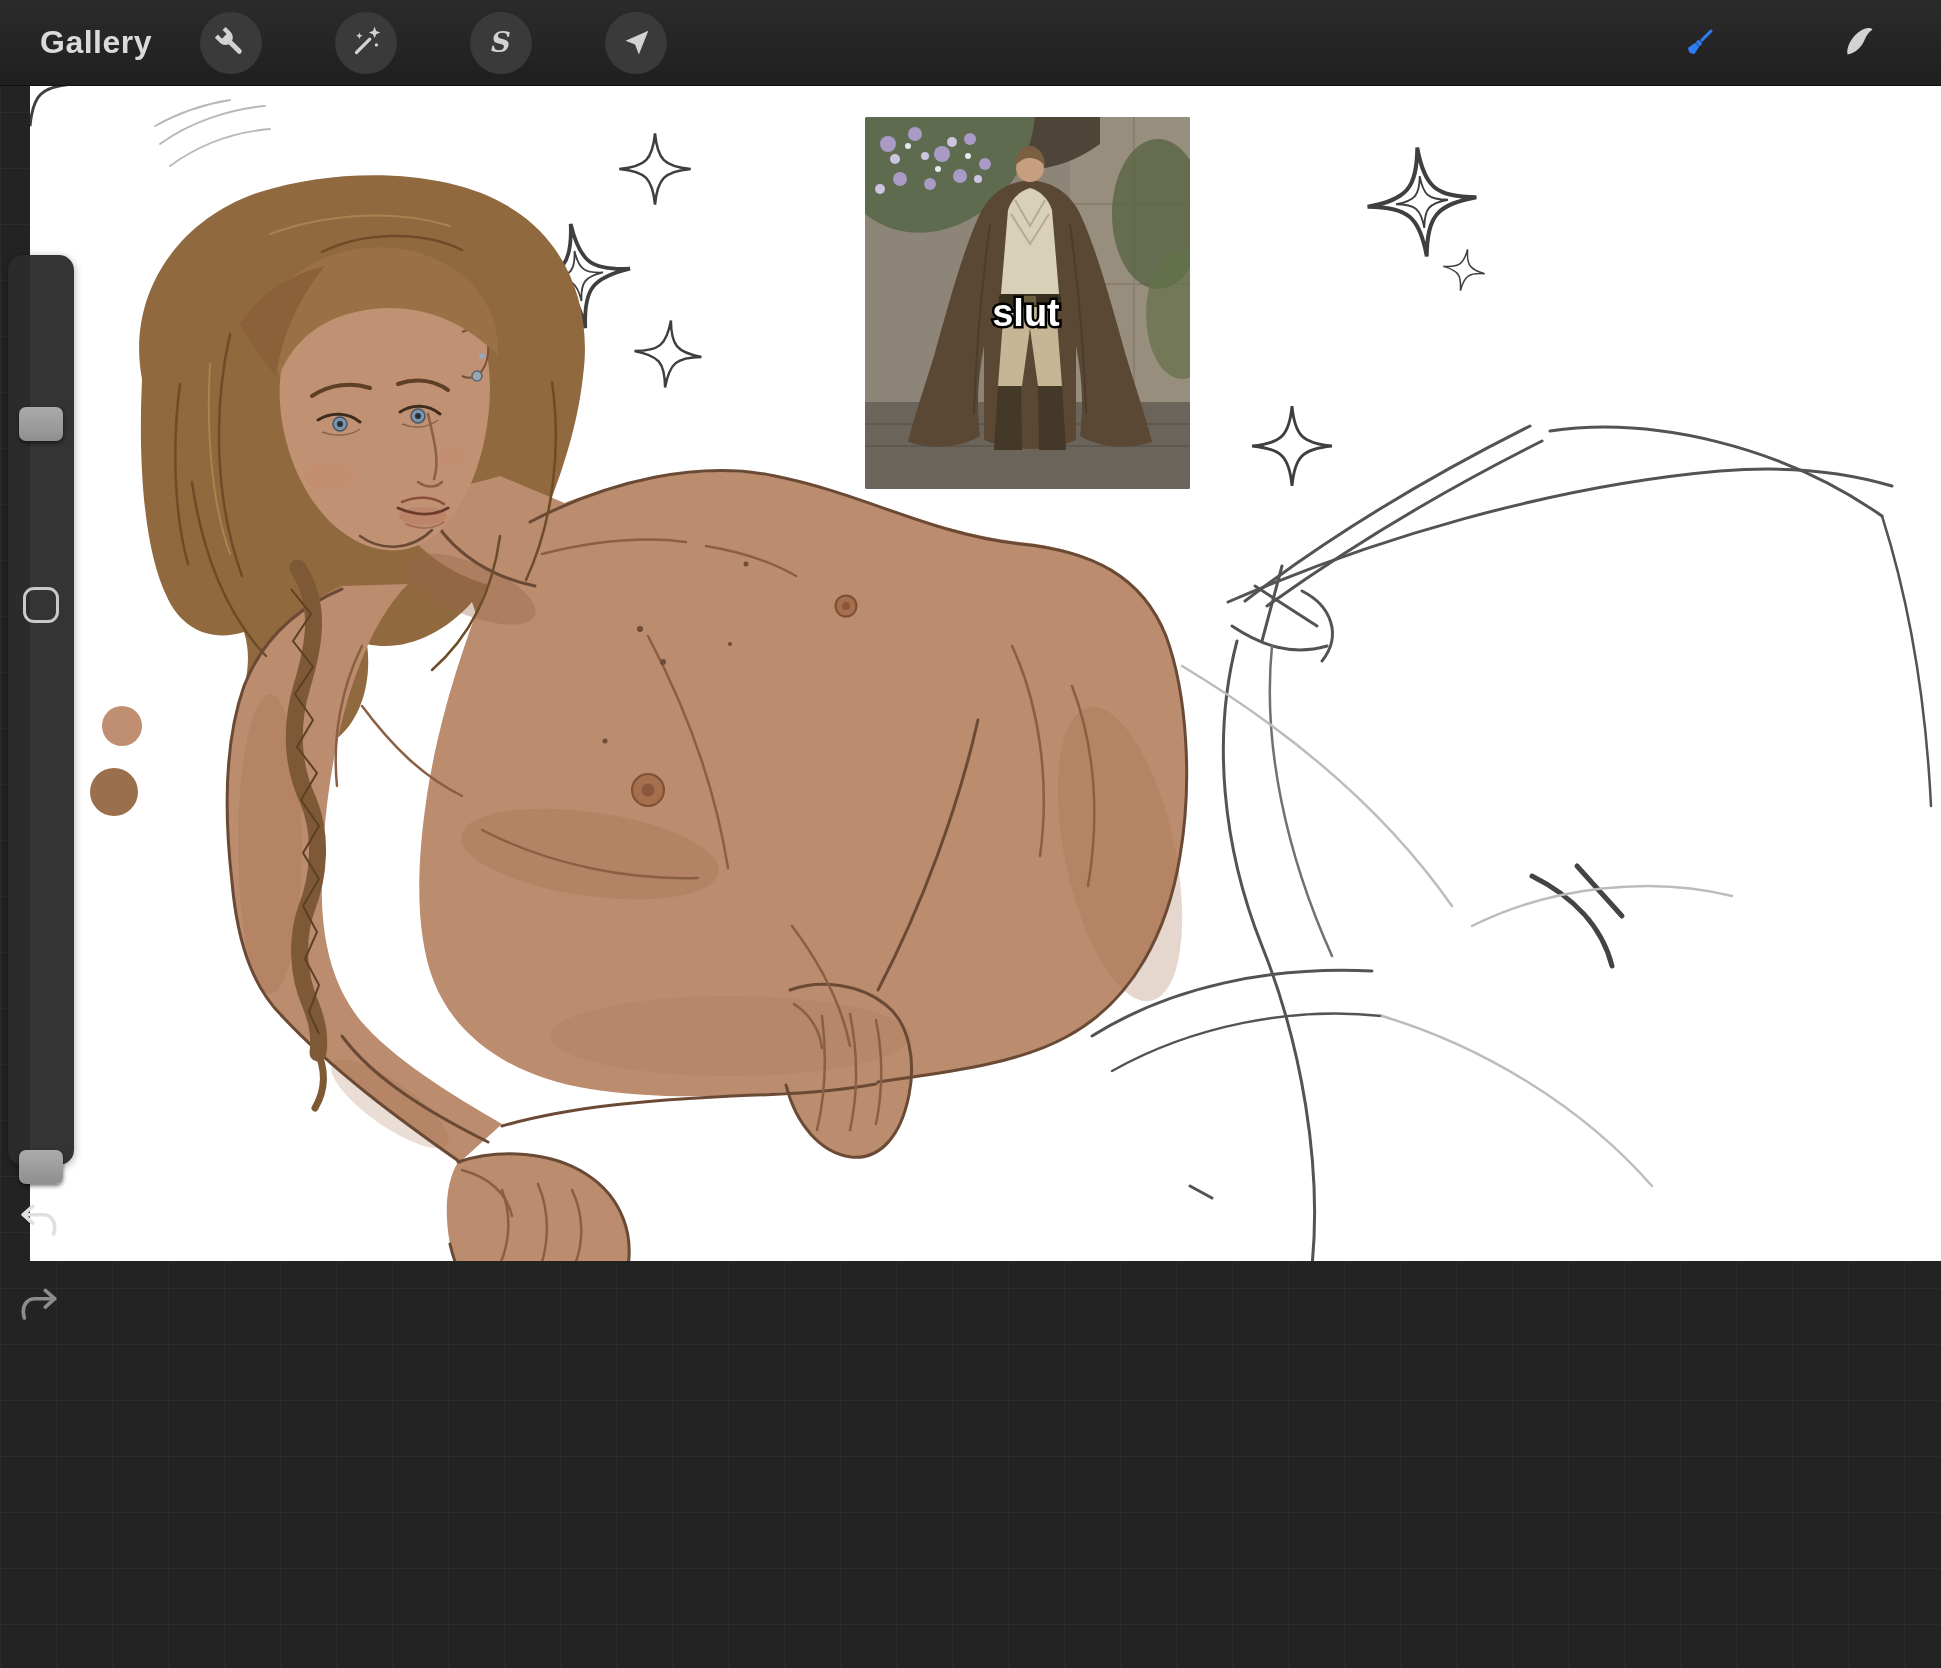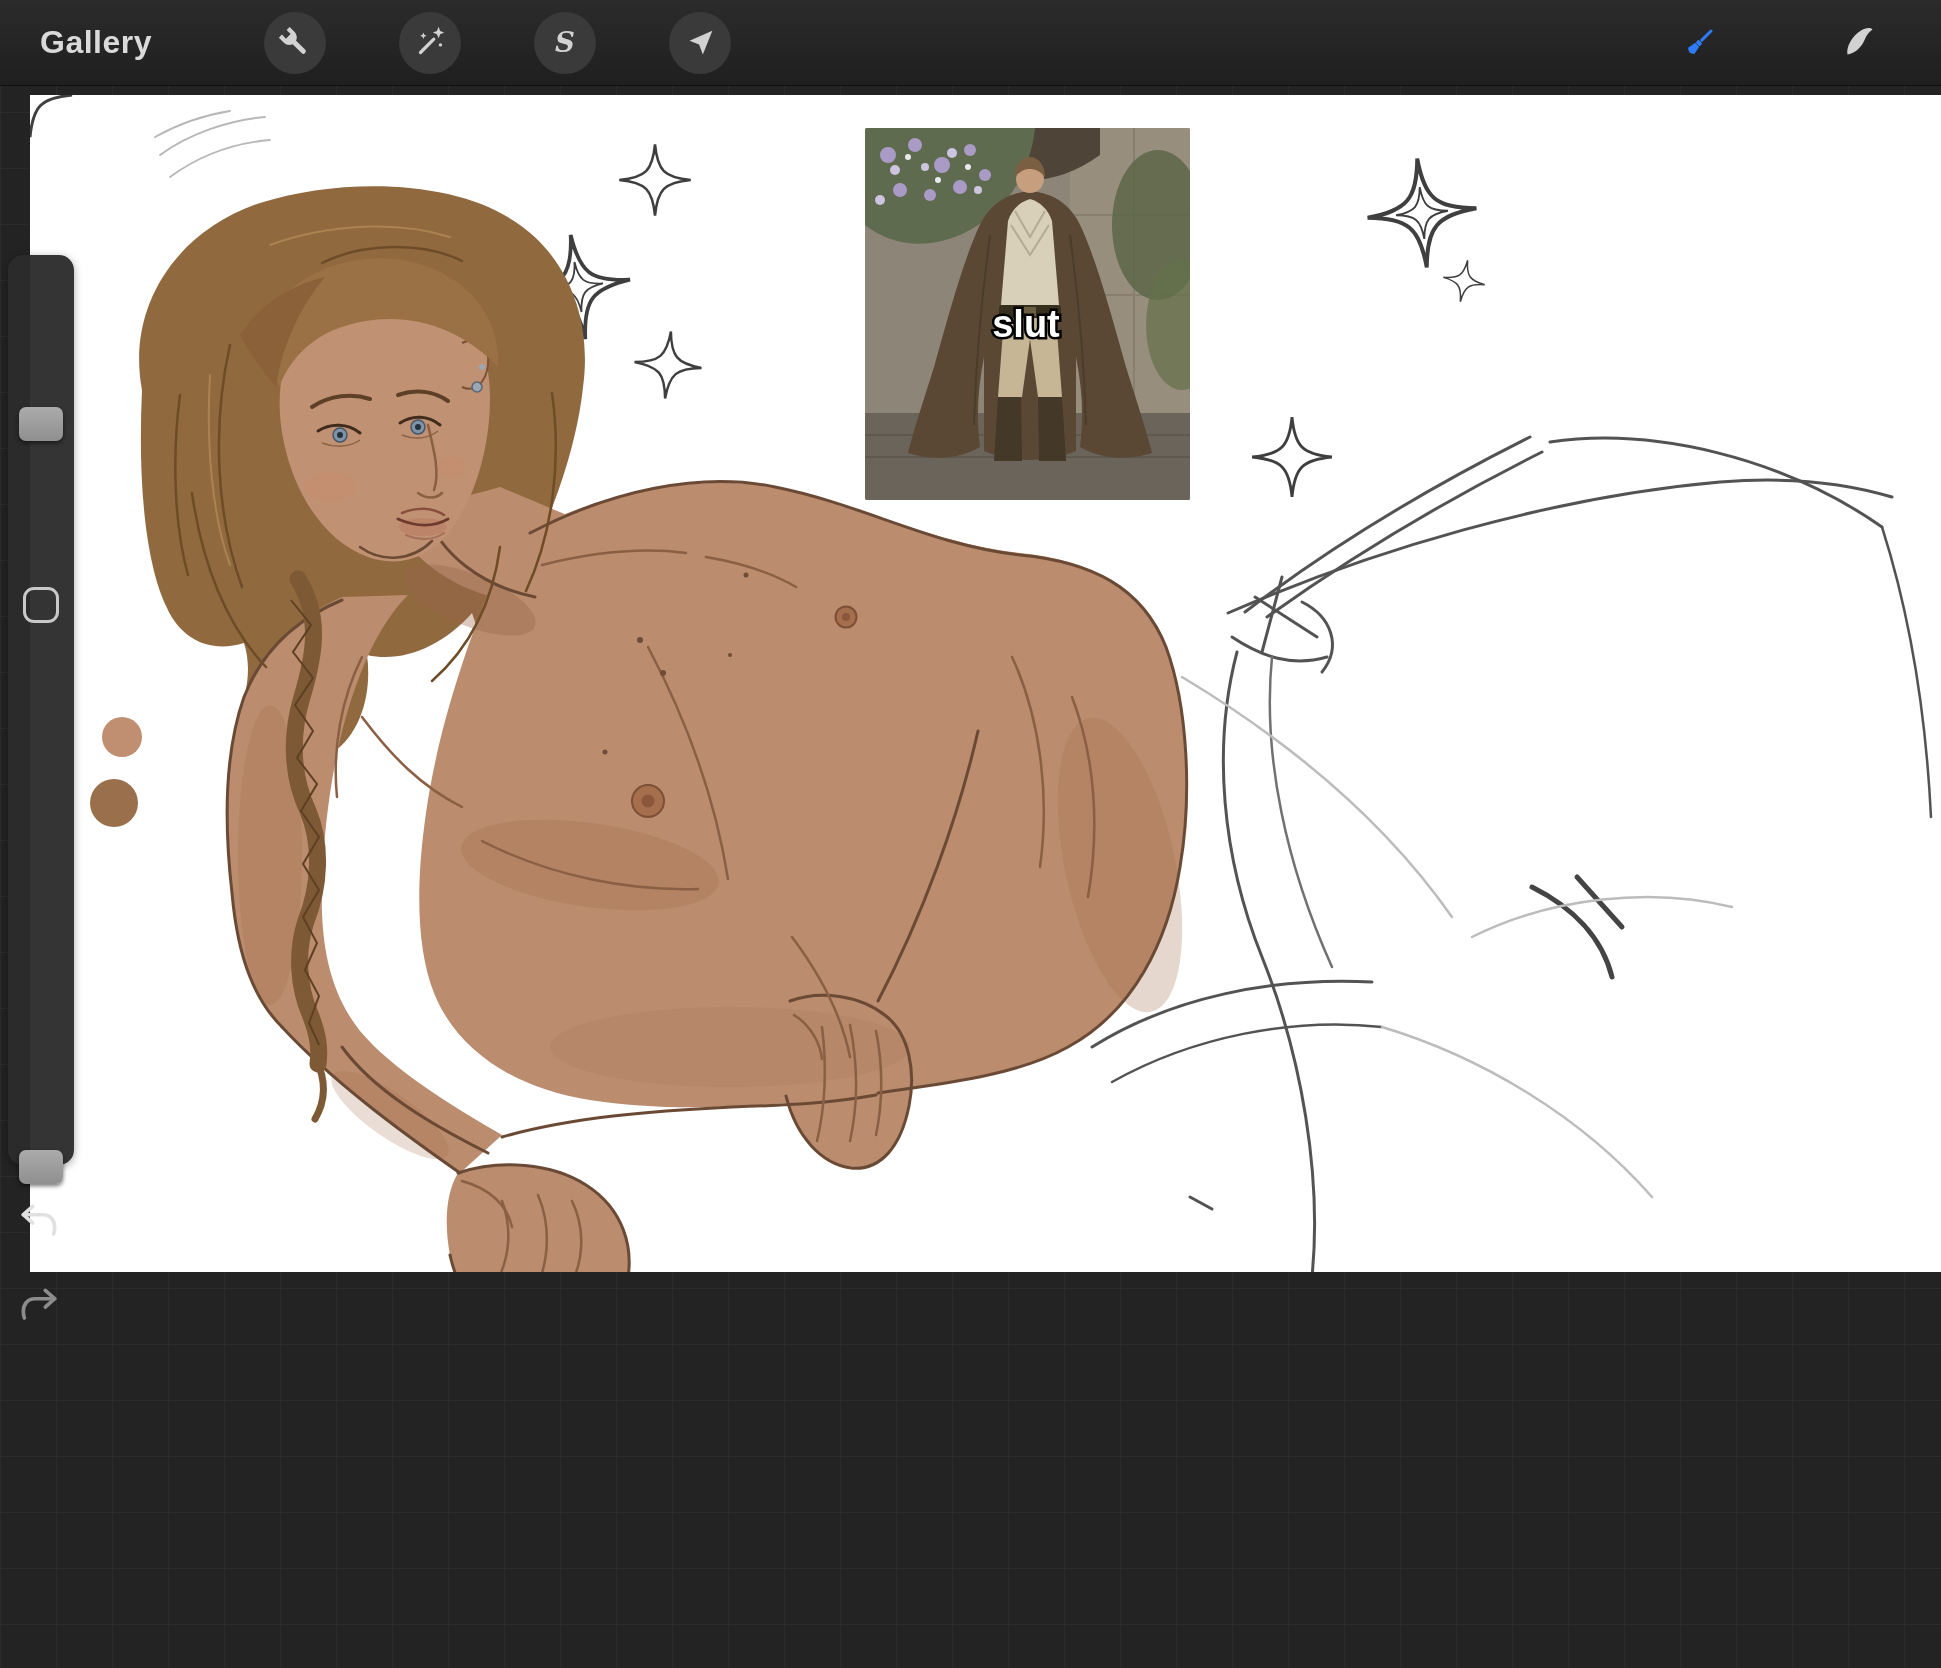--- a/index.html
+++ b/index.html
@@ -14,35 +14,35 @@
   }
   
   .topbar{
     position:absolute;top:0;left:0;right:0;height:85px;z-index:40;
     background:linear-gradient(#2b2b2b,#1f1f1f);
     border-bottom:1px solid #101010;
     display:flex;align-items:center;
   }
   .gallery-btn{
     color:#dadada;font-size:32px;font-weight:bold;letter-spacing:.5px;
-    margin-left:34px;margin-right:106px;background:none;border:none;cursor:pointer;
+    margin-left:34px;margin-right:42px;background:none;border:none;cursor:pointer;
     font-family:"Liberation Sans", sans-serif;
   }
   .tool-circle{
     width:62px;height:62px;border-radius:50%;background:#3a3a3a;
     display:flex;align-items:center;justify-content:center;
     margin-right:73px;border:none;cursor:pointer;flex:0 0 auto;
   }
   .tool-circle svg{width:38px;height:38px;display:block;}
   .topbar-right{margin-left:auto;display:flex;align-items:center;gap:108px;padding-right:56px;}
   .paint-btn{background:none;border:none;cursor:pointer;width:52px;height:52px;display:flex;align-items:center;justify-content:center;}
   .paint-btn svg{width:48px;height:48px;display:block;}
   
   .canvas{
-    position:absolute;left:30px;top:95px;width:1911px;height:1177px;
+    position:absolute;left:30px;top:84px;width:1911px;height:1177px;
     background:#ffffff;overflow:hidden;z-index:10;
   }
   .canvas svg{display:block;}
   
   .sidebar{
     position:absolute;left:8px;top:255px;width:66px;height:910px;z-index:50;
     background:rgba(44,44,44,.96);border-radius:15px;
     box-shadow:0 2px 8px rgba(0,0,0,.35);
   }
   .slider-zone{position:absolute;left:0;width:66px;}

